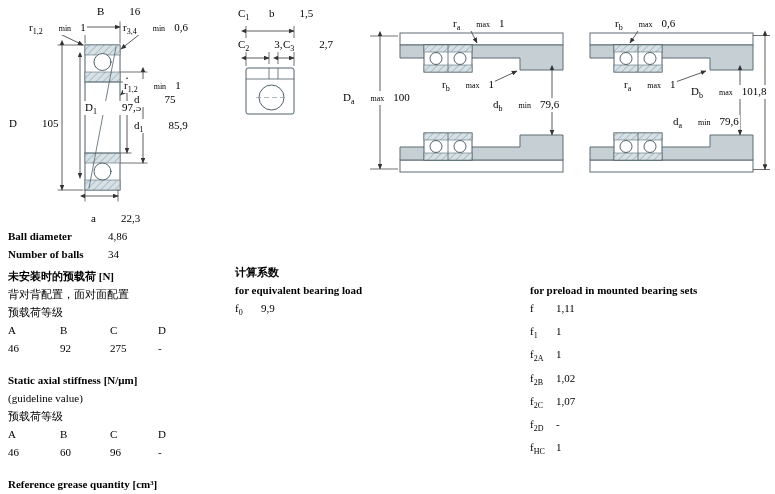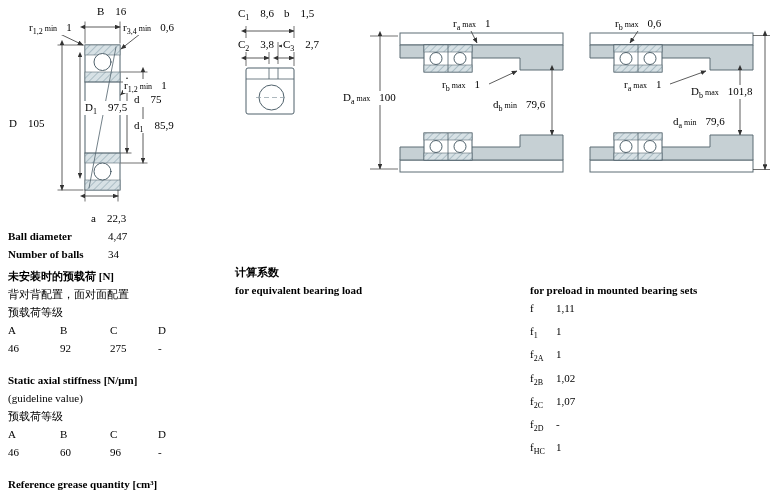--- a/index.html
+++ b/index.html
@@ -2,21 +2,21 @@
 <html><head>
 <meta charset="utf-8">
 <style>
   html,body{margin:0;padding:0;background:#fff}
   .page{position:relative;width:775px;height:494px;background:#fff;overflow:hidden;
         font-family:Liberation Serif, serif;font-size:11px;color:#000}
   svg.art{position:absolute;left:0;top:0}
   
   .dl{position:absolute;white-space:nowrap;line-height:12px;background:#fff;padding:0 1px}
   .dl sub{font-size:8px;line-height:0}
-  .dl .q{font-size:8px;margin-left:2px}
+  .dl .q{font-size:8px;margin-left:16px}
   .dl .v{margin-left:9px}
   
   .col{position:absolute;line-height:18px}
   .b{font-weight:bold}
   .lbl{display:inline-block;width:100px}
   .g4{display:grid;grid-template-columns:52px 50px 48px 46px}
   .fsym{display:inline-block;width:26px}
   .gsym{display:inline-block;width:50px}
   sub{font-size:8px}
   .mt4{margin-top:4px}.mt2{margin-top:14px}
@@ -157,36 +157,36 @@
   <div class="dl" style="left:28px;top:21px"><span>r</span><sub>1,2</sub><span class="q">min</span><span class="v">1</span></div>
   <div class="dl" style="left:122px;top:21px"><span>r</span><sub>3,4</sub><span class="q">min</span><span class="v">0,6</span></div>
   <div class="dl" style="left:123px;top:79px"><span>r</span><sub>1,2</sub><span class="q">min</span><span class="v">1</span></div>
   <div class="dl" style="left:84px;top:101px"><span>D</span><sub>1</sub><span class="q"></span><span class="v">97,5</span></div>
   <div class="dl" style="left:133px;top:93px"><span>d</span><sub></sub><span class="q"></span><span class="v">75</span></div>
   <div class="dl" style="left:133px;top:119px"><span>d</span><sub>1</sub><span class="q"></span><span class="v">85,9</span></div>
   <div class="dl" style="left:8px;top:117px"><span>D</span><sub></sub><span class="q"></span><span class="v">105</span></div>
   <div class="dl" style="left:90px;top:212px"><span>a</span><sub></sub><span class="q"></span><span class="v">22,3</span></div>
 
   <div class="dl" style="left:237px;top:7px"><span>C</span><sub>1</sub><span class="q"></span><span class="v">8,6</span></div>
-  <div class="dl" style="left:283px;top:7px"><span>b</span><sub></sub><span class="q"></span><span class="v">1,5</span></div>
+  <div class="dl" style="left:268px;top:7px"><span>b</span><sub></sub><span class="q"></span><span class="v">1,5</span></div>
   <div class="dl" style="left:237px;top:38px"><span>C</span><sub>2</sub><span class="q"></span><span class="v">3,8</span></div>
   <div class="dl" style="left:282px;top:38px"><span>C</span><sub>3</sub><span class="q"></span><span class="v">2,7</span></div>
 
   <div class="dl" style="left:452px;top:17px"><span>r</span><sub>a</sub><span class="q">max</span><span class="v">1</span></div>
   <div class="dl" style="left:342px;top:91px"><span>D</span><sub>a</sub><span class="q">max</span><span class="v">100</span></div>
   <div class="dl" style="left:441px;top:78px"><span>r</span><sub>b</sub><span class="q">max</span><span class="v">1</span></div>
   <div class="dl" style="left:492px;top:98px"><span>d</span><sub>b</sub><span class="q">min</span><span class="v">79,6</span></div>
 
   <div class="dl" style="left:614px;top:17px"><span>r</span><sub>b</sub><span class="q">max</span><span class="v">0,6</span></div>
   <div class="dl" style="left:623px;top:78px"><span>r</span><sub>a</sub><span class="q">max</span><span class="v">1</span></div>
   <div class="dl" style="left:690px;top:85px"><span>D</span><sub>b</sub><span class="q">max</span><span class="v">101,8</span></div>
   <div class="dl" style="left:672px;top:115px"><span>d</span><sub>a</sub><span class="q">min</span><span class="v">79,6</span></div>
 
   <div class="col" style="left:8px;top:227px;width:222px">
-    <div><span class="lbl b">Ball diameter</span><span>4,47</span></div>
+    <div><span class="lbl b">Ball diameter</span><span>4,86</span></div>
     <div><span class="lbl b">Number of balls</span><span>34</span></div>
 
     <div class="mt4">
       <div class="b">未安装时的预载荷 [N]</div>
       <div>背对背配置，面对面配置</div>
       <div>预载荷等级</div>
       <div class="g4">
         <span>A</span>
         <span>B</span>
         <span>C</span>
@@ -219,20 +219,23 @@
     </div>
 
     <div class="mt2">
       <div class="b">Reference grease quantity [cm³]</div>
     </div>
   </div>
 
   <div class="col" style="left:235px;top:263px;width:230px">
     <div class="b">计算系数</div>
     <div class="b">for equivalent bearing load</div>
+    <div>
+      <span class="fsym"><span>f</span><sub>0</sub></span><span>9,9</span>
+    </div>
   </div>
 
   <div class="col" style="left:530px;top:281px;width:240px">
     <div class="b">for preload in mounted bearing sets</div>
     <div><span class="fsym"><span>f</span><sub></sub></span><span>1,11</span></div>
     <div><span class="fsym"><span>f</span><sub>1</sub></span><span>1</span></div>
     <div><span class="fsym"><span>f</span><sub>2A</sub></span><span>1</span></div>
     <div><span class="fsym"><span>f</span><sub>2B</sub></span><span>1,02</span></div>
     <div><span class="fsym"><span>f</span><sub>2C</sub></span><span>1,07</span></div>
     <div><span class="fsym"><span>f</span><sub>2D</sub></span><span>-</span></div>

